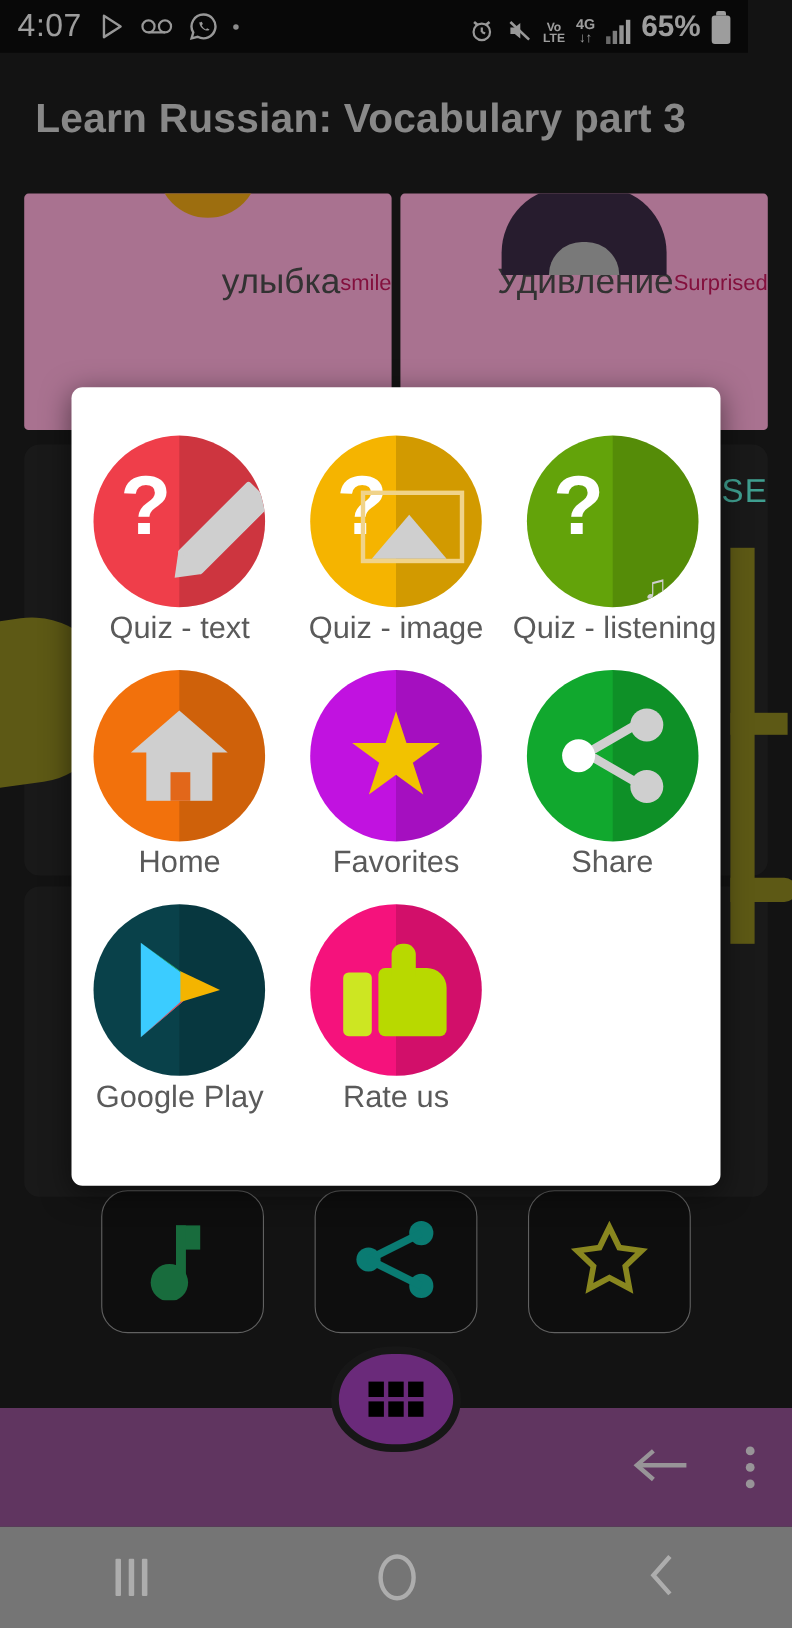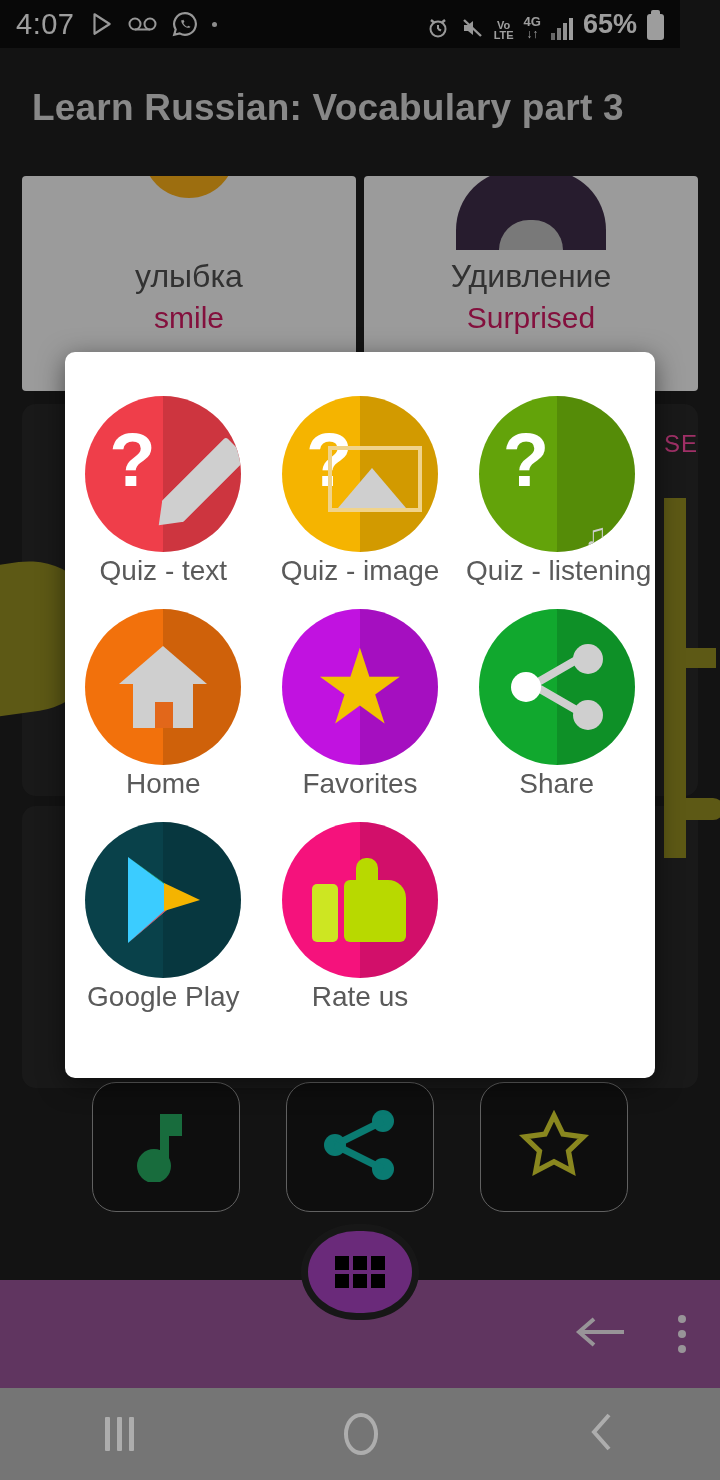--- a/index.html
+++ b/index.html
@@ -39,45 +39,45 @@
   .app-title{
     position:absolute; left:0; top:48px; width:720px; height:120px;
     display:flex; align-items:center; padding-left:32px;
     color:#c9c9c9; font-size:37px; font-weight:bold; letter-spacing:.2px;
   }
 
   
   .bg-area{ position:absolute; left:0; top:168px; width:720px; height:1112px; }
   .card-row{ position:absolute; left:22px; top:8px; width:676px; height:215px; display:flex; gap:8px;}
   .vcard{
-    flex:1; background:#e5e5e5; border-radius:4px;
-    display:flex; flex-direction:column; align-items:center; justify-content:flex-end;
+    flex:1; background:#f9a8d4; border-radius:4px;
+    display:flex; align-items:center; justify-content:flex-end;
     padding-bottom:56px; position:relative; overflow:hidden;
   }
   .vcard .ru{ font-size:32px; color:#4a4a4a; }
-  .vcard .en{ font-size:30px; color:#c2185b; margin-top:6px;}
+  .vcard .en{ font-size:20px; color:#c2185b; margin-top:6px;}
   .art-smile{
     position:absolute; top:-36px; left:50%; transform:translateX(-50%);
     width:92px;height:58px;background:#e8a317;border-radius:0 0 50px 50px;
   }
   .art-surp{
     position:absolute; top:-6px; left:50%; transform:translateX(-50%);
     width:150px;height:80px;background:#3a2a44;border-radius:60px 60px 0 0;
   }
   .art-surp:after{
     content:""; position:absolute; bottom:0; left:50%; transform:translateX(-50%);
     width:64px;height:30px;background:#b3b3b3;border-radius:50px 50px 0 0;
   }
 
   .panel{
     position:absolute; background:#262626; border-radius:14px;
   }
   .panel-a{ left:22px; top:236px; width:676px; height:392px; }
   .panel-b{ left:22px; top:638px; width:676px; height:282px; }
-  .bg-se{ position:absolute; right:22px; top:262px; color:#ec4899; font-size:24px; letter-spacing:1px;}
+  .bg-se{ position:absolute; right:22px; top:262px; color:#5eead4; font-size:30px; letter-spacing:1px;}
 
   .blob-left{
     position:absolute; left:-26px; top:392px; width:130px; height:150px;
     background:#8a8420; border-radius:0 90px 90px 0; transform:rotate(-8deg);
   }
   .key-right{
     position:absolute; right:20px; top:330px; width:60px; height:390px;
   }
   .key-right .stem{ position:absolute; left:24px; top:0; width:22px; height:360px; background:#8a8420; }
   .key-right .t1{ position:absolute; left:24px; top:150px; width:52px; height:20px; background:#8a8420; }

